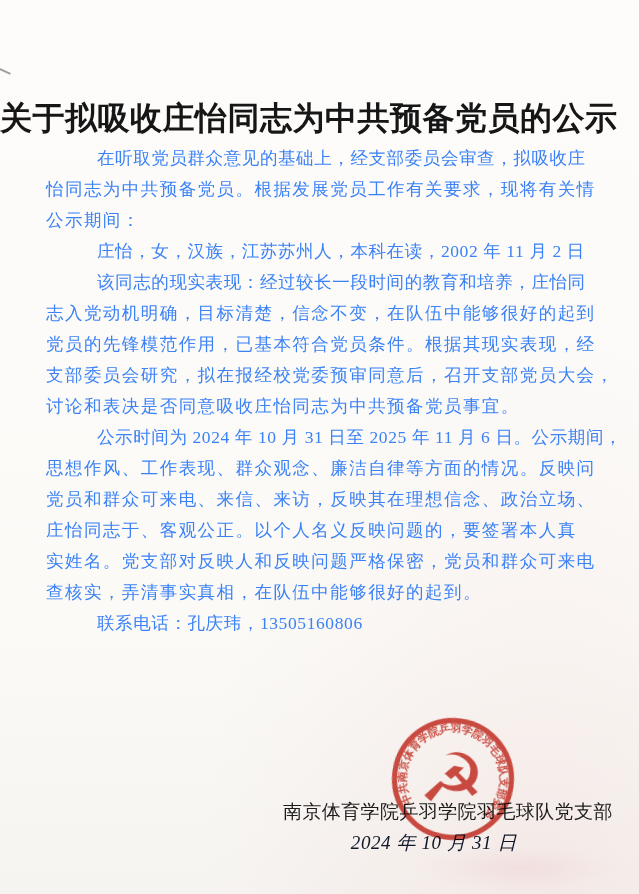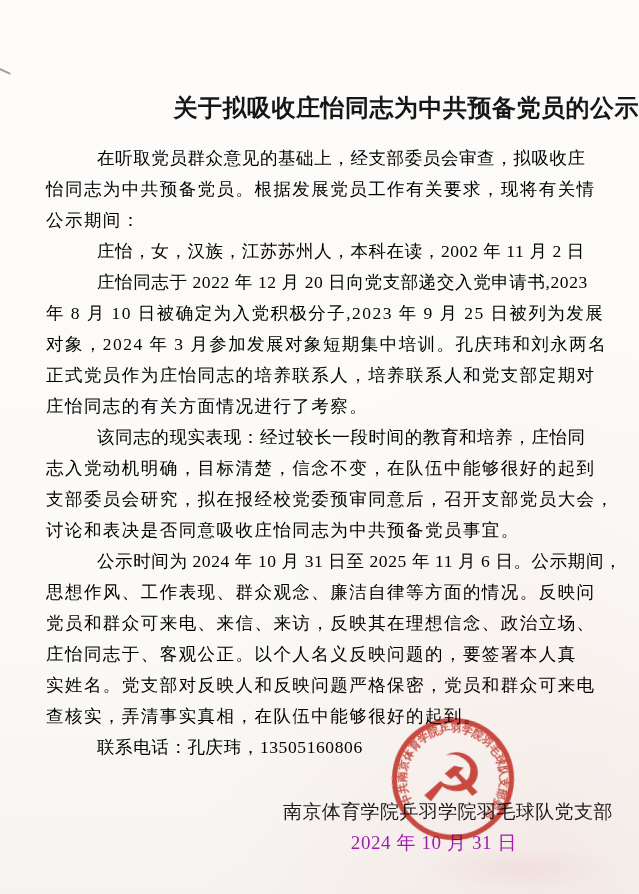--- a/index.html
+++ b/index.html
@@ -12,54 +12,55 @@
     color:#1d1d1d;
   }
   .paper{
     position:absolute;inset:0;
     background:
       radial-gradient(ellipse at 85% 99%, rgba(205,90,90,0.07), rgba(205,90,90,0) 45%),
       linear-gradient(180deg, #fdfcfa 0%, #fbfaf7 70%, #f6f4f1 100%);
   }
   .doc-title{
     position:absolute;top:76px;left:0;width:639px;
-    text-align:right;
-    font-size:24px;font-weight:bold;letter-spacing:0.5px;
+    text-align:left;
+    font-size:32px;font-weight:bold;letter-spacing:0.5px;
     white-space:nowrap;
     color:#161616;
   }
   .doc-body{
     position:absolute;left:46px;top:143px;width:540px;
     font-size:17.5px;
   }
   .para{margin:0;padding:0;}
   .line{
     height:31px;line-height:31px;
     letter-spacing:1.45px;
     white-space:nowrap;
-    color:#000000;
+    color:#3b82f6;
   }
   .line.indent{
     padding-left:51px;
     letter-spacing:0.6px;
   }
   .sig-block{
     position:absolute;left:283px;top:788px;width:302px;
     font-size:19px;
     margin-top:8px;
   }
   .sig-line{
     height:31px;line-height:31px;
     letter-spacing:0.4px;white-space:nowrap;
     color:#1c1c1c;
   }
   .date-line{
     height:31px;line-height:31px;
     text-align:center;letter-spacing:0.6px;white-space:nowrap;
-    color:#a21caf;
+    color:#0f172a;
+    font-style:italic;
   }
   .seal{
     position:absolute;left:387px;top:713px;
     width:132px;height:132px;
     transform:rotate(8deg);
     opacity:0.88;
     mix-blend-mode:multiply;
     filter:blur(0.3px);
   }
   .scan-scratch{
@@ -87,29 +88,23 @@
 <div class="doc-body">
     <div class="para">
       <div class="line indent">在听取党员群众意见的基础上，经支部委员会审查，拟吸收庄</div>
       <div class="line">怡同志为中共预备党员。根据发展党员工作有关要求，现将有关情</div>
       <div class="line">公示期间：</div>
     </div>
     <div class="para">
       <div class="line indent">庄怡，女，汉族，江苏苏州人，本科在读，2002 年 11 月 2 日</div>
     </div>
     <div class="para">
-      <div class="line indent">庄怡同志于 2022 年 12 月 20 日向党支部递交入党申请书,2023</div>
-      <div class="line">年 8 月 10 日被确定为入党积极分子,2023 年 9 月 25 日被列为发展</div>
-      <div class="line">对象，2024 年 3 月参加发展对象短期集中培训。孔庆玮和刘永两名</div>
-      <div class="line">正式党员作为庄怡同志的培养联系人，培养联系人和党支部定期对</div>
-      <div class="line">庄怡同志的有关方面情况进行了考察。</div>
-    </div>
-    <div class="para">
       <div class="line indent">该同志的现实表现：经过较长一段时间的教育和培养，庄怡同</div>
       <div class="line">志入党动机明确，目标清楚，信念不变，在队伍中能够很好的起到</div>
+      <div class="line">党员的先锋模范作用，已基本符合党员条件。根据其现实表现，经</div>
       <div class="line">支部委员会研究，拟在报经校党委预审同意后，召开支部党员大会，</div>
       <div class="line">讨论和表决是否同意吸收庄怡同志为中共预备党员事宜。</div>
     </div>
     <div class="para">
       <div class="line indent">公示时间为 2024 年 10 月 31 日至 2025 年 11 月 6 日。公示期间，</div>
       <div class="line">思想作风、工作表现、群众观念、廉洁自律等方面的情况。反映问</div>
       <div class="line">党员和群众可来电、来信、来访，反映其在理想信念、政治立场、</div>
       <div class="line">庄怡同志于、客观公正。以个人名义反映问题的，要签署本人真</div>
       <div class="line">实姓名。党支部对反映人和反映问题严格保密，党员和群众可来电</div>
       <div class="line">查核实，弄清事实真相，在队伍中能够很好的起到。</div>

